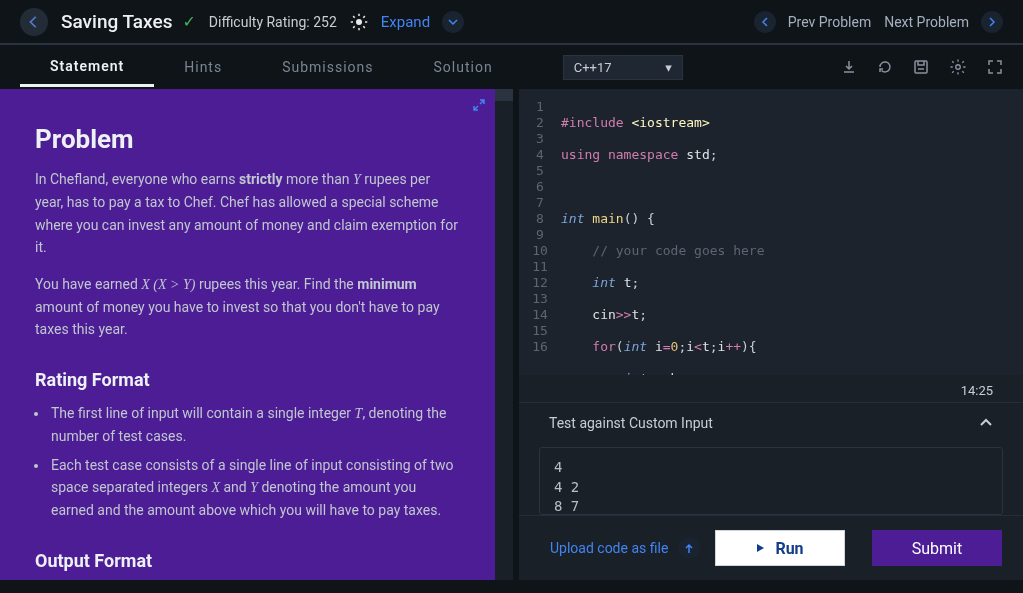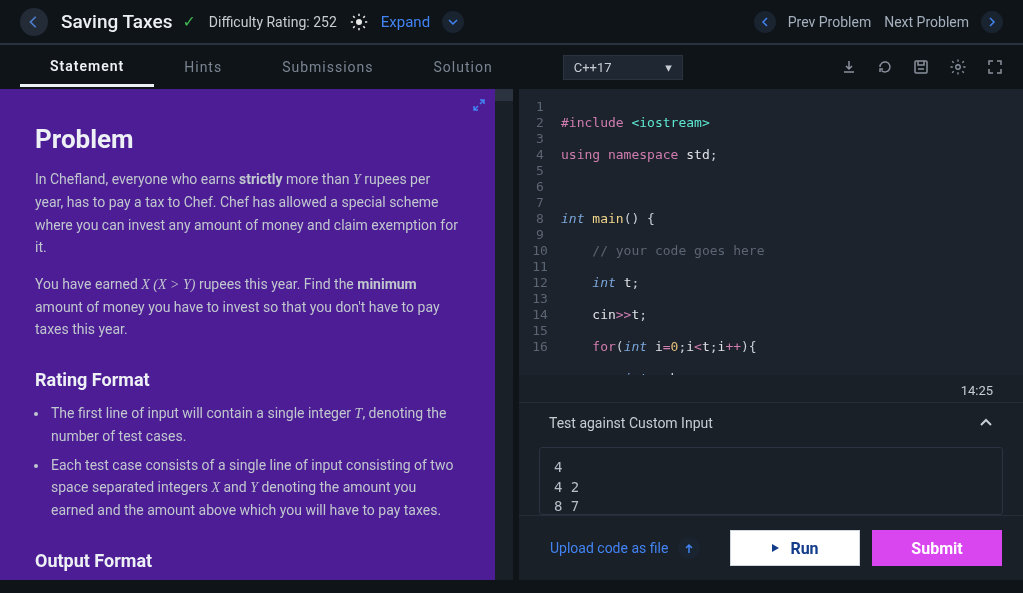--- a/index.html
+++ b/index.html
@@ -209,21 +209,21 @@
 .code div { height: 16px; }
 .kw-pre { color: #d07db1; }
 .kw-type { color: #7aa6da; font-style: italic; }
 .kw-ctrl { color: #d07db1; }
 .kw-var { color: #e0e3e8; }
 .kw-num { color: #e5c07b; }
 .kw-op { color: #d07db1; }
 .kw-punct { color: #c9d0d9; }
 .kw-comment { color: #5b6573; }
 .kw-func { color: #f0d78a; }
-.kw-id { color: #5eead4; }
+.kw-id { color: #fef9c3; }
 .timer-row {
   display: flex;
   justify-content: flex-end;
   padding: 8px 30px 4px;
   color: #c8cdd3;
   font-size: 13px;
 }
 .custom-input-header {
   display: flex;
   justify-content: space-between;
@@ -278,25 +278,26 @@
   background: #ffffff;
   color: #133c8a;
   font-weight: 700;
   display: flex; align-items: center; justify-content: center;
   gap: 10px;
   cursor: pointer;
   border: 1px solid #cfd6e0;
 }
 .btn-submit {
   width: 130px; height: 36px;
-  background: #d946ef;
+  background: #4c1d95;
   color: #ffffff;
-  font-weight: 700;
+  font-weight: 400;
   display: flex; align-items: center; justify-content: center;
   cursor: pointer;
+  margin-left: 15px;
 }
 .vsplit {
   width: 6px;
   background: #0f1419;
 }
 svg { display: block; }
 </style>
 </head>
 <body>
 

